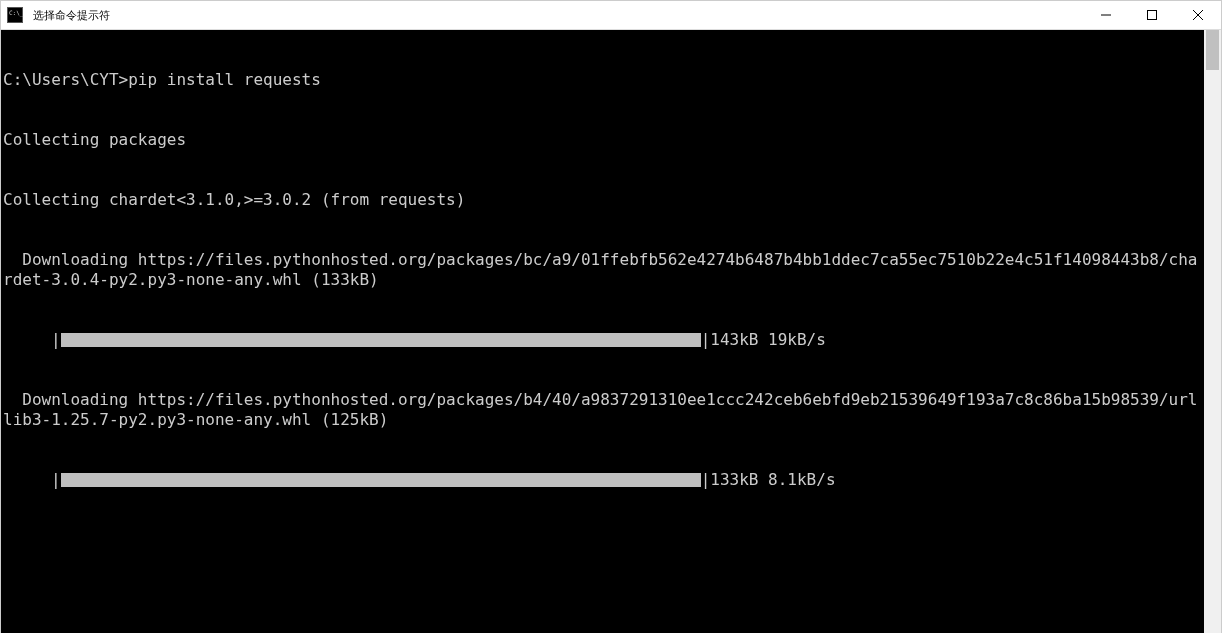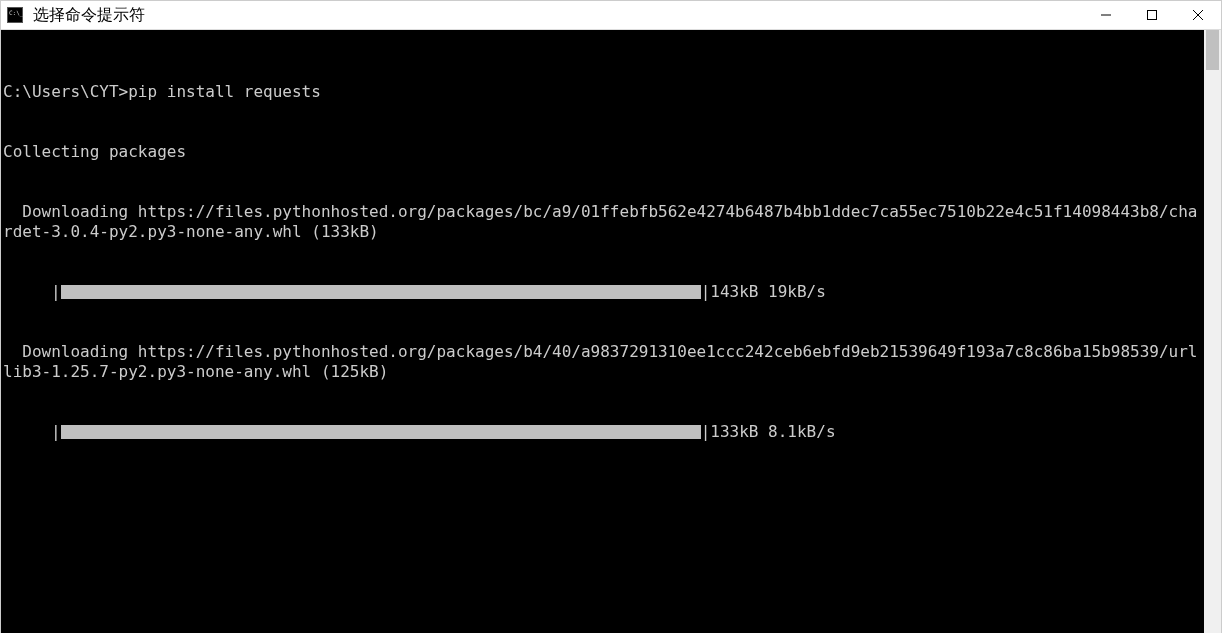--- a/index.html
+++ b/index.html
@@ -2,28 +2,28 @@
 <html><head>
 <meta charset="utf-8">
 <style>
   * { margin: 0; padding: 0; box-sizing: border-box; }
   html, body { width: 1222px; height: 633px; font-family: "Segoe UI", Tahoma, sans-serif; background: #fff; overflow: hidden; }
   .window { width: 1222px; height: 633px; display: flex; flex-direction: column; border: 1px solid #ccc; }
   .titlebar { height: 30px; background: #fff; display: flex; align-items: center; border-bottom: 1px solid #ddd; }
   .titlebar .icon { width: 28px; height: 28px; display: flex; align-items: center; justify-content: center; }
   .cmd-icon { width: 16px; height: 16px; background: #000; border: 1px solid #555; position: relative; }
   .cmd-icon::before { content: "C:\\_"; position: absolute; top: 1px; left: 1px; font-size: 6px; color: #ccc; font-family: monospace; }
-  .titlebar .title { flex: 1; font-size: 16px; color: #000; padding-left: 4px; }
+  .titlebar .title { flex: 1; font-size: 11px; color: #000; padding-left: 4px; }
   .win-controls { display: flex; height: 100%; }
   .win-btn { width: 46px; height: 100%; display: flex; align-items: center; justify-content: center; background: #fff; }
   .win-btn svg { width: 10px; height: 10px; }
   .client { flex: 1; display: flex; background: #000; position: relative; }
   .terminal { flex: 1; background: #000; color: #ccc; font-family: "NSimSun","SimSun","Consolas",monospace; font-size: 16px; line-height: 20px; padding: 0 0 0 2px; overflow: hidden; white-space: pre; }
   .line { white-space: pre-wrap; word-break: break-all; }
-  .prompt { color: #ccc; margin-top: 12px; }
+  .prompt { color: #ccc; }
   .bar-row { display: flex; align-items: center; height: 20px; }
   .bar-pad { width: 48px; }
   .bar-pipe { color: #ccc; }
   .bar-fill { display: inline-block; height: 14px; background: #bfbfbf; }
   .bar-stat { color: #ccc; margin-left: 0; }
   @keyframes blink { 50% { opacity: 0; } }
   .scrollbar { width: 17px; background: #f0f0f0; position: relative; }
   .scroll-thumb { position: absolute; left: 2px; right: 2px; top: 0; height: 40px; background: #c0c0c0; }
 </style>
 </head>
@@ -53,20 +53,21 @@
             <line x1="10" y1="0" x2="0" y2="10" stroke="#000" stroke-width="1"></line>
           </svg>
       </div>
     </div>
   </div>
 
   <div class="client">
     <div class="terminal">
       <div class="line prompt">C:\Users\CYT&gt;pip install requests</div>
       <div class="line">Collecting packages</div>
+      <div class="line">Collecting chardet&lt;3.1.0,&gt;=3.0.2 (from requests)</div>
       <div class="line">  Downloading https://files.pythonhosted.org/packages/bc/a9/01ffebfb562e4274b6487b4bb1ddec7ca55ec7510b22e4c51f14098443b8/chardet-3.0.4-py2.py3-none-any.whl (133kB)</div>
       <div class="bar-row">
         <span class="bar-pad"></span>
         <span class="bar-pipe">|</span>
         <span class="bar-fill" style="width:640px"></span>
         <span class="bar-pipe">|</span>
         <span class="bar-stat">143kB 19kB/s</span>
       </div>
       <div class="line">  Downloading https://files.pythonhosted.org/packages/b4/40/a9837291310ee1ccc242ceb6ebfd9eb21539649f193a7c8c86ba15b98539/urllib3-1.25.7-py2.py3-none-any.whl (125kB)</div>
       <div class="bar-row">

